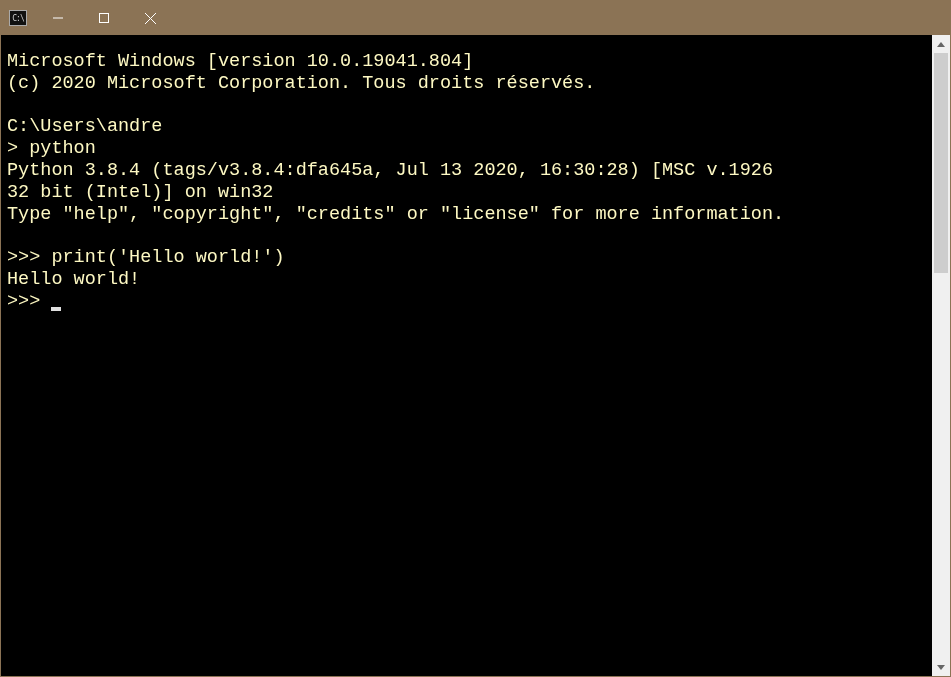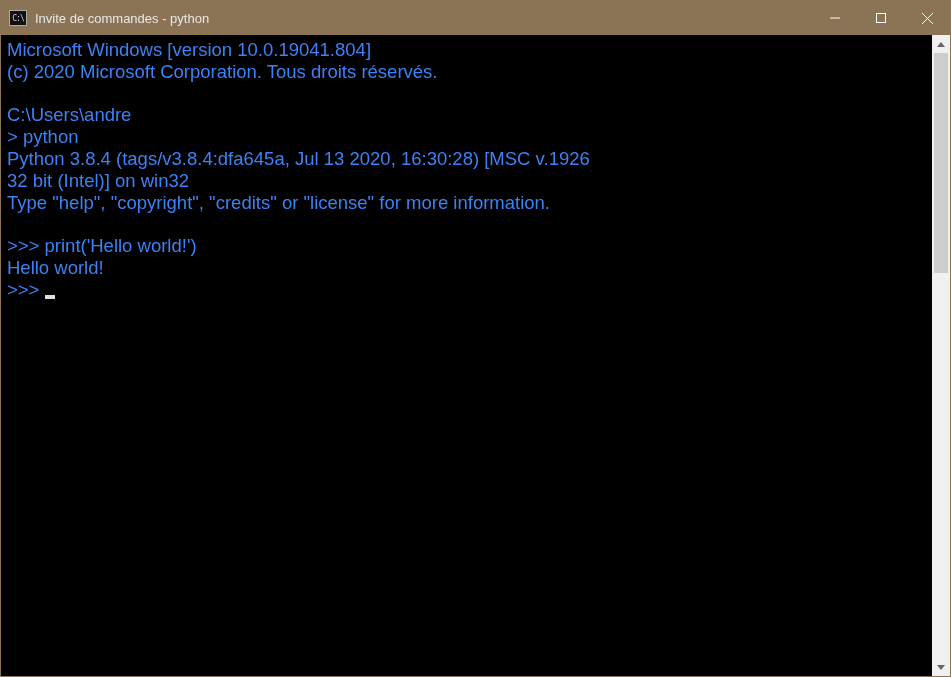--- a/index.html
+++ b/index.html
@@ -66,26 +66,26 @@
       fill: none;
     }
     .terminal-body {
       flex: 1;
       background: #000;
       display: flex;
       position: relative;
     }
     .terminal-content {
       flex: 1;
-      padding: 4px 6px;
-      color: #3b82f6;
+      padding: 16px 6px;
+      color: #fef9c3;
       font-size: 18.5px;
       line-height: 1.18;
       white-space: pre;
-      font-family: Liberation Sans, sans-serif;
+      font-family: Liberation Mono, monospace;
       overflow: hidden;
     }
     .scrollbar {
       width: 18px;
       background: #f0f0f0;
       display: flex;
       flex-direction: column;
     }
     .scrollbar-btn {
       height: 18px;
@@ -120,21 +120,20 @@
     .line {
       display: block;
     }
   </style>
 </head>
 <body>
 
 <div class="window">
   <div class="titlebar">
     <div class="titlebar-icon">C:\</div>
-    <div class="titlebar-title">Invite de commandes - python</div>
     <div class="titlebar-buttons">
       <div class="titlebar-btn">
         <svg width="10" height="10" viewBox="0 0 10 10">
           <line x1="0" y1="5" x2="10" y2="5"></line>
         </svg>
       </div>
       <div class="titlebar-btn">
         <svg width="10" height="10" viewBox="0 0 10 10">
           <rect x="0.5" y="0.5" width="9" height="9"></rect>
         </svg>

